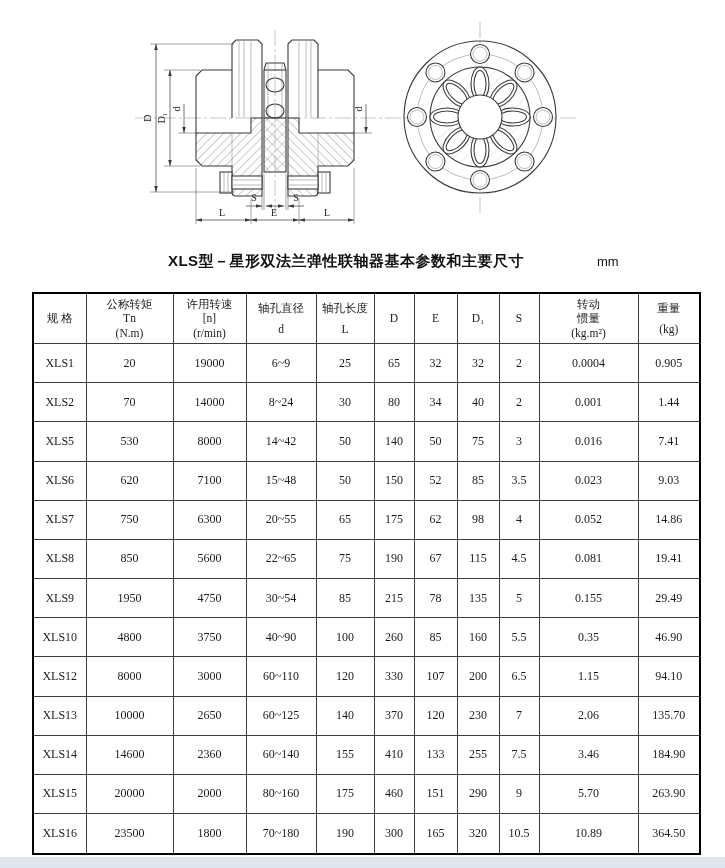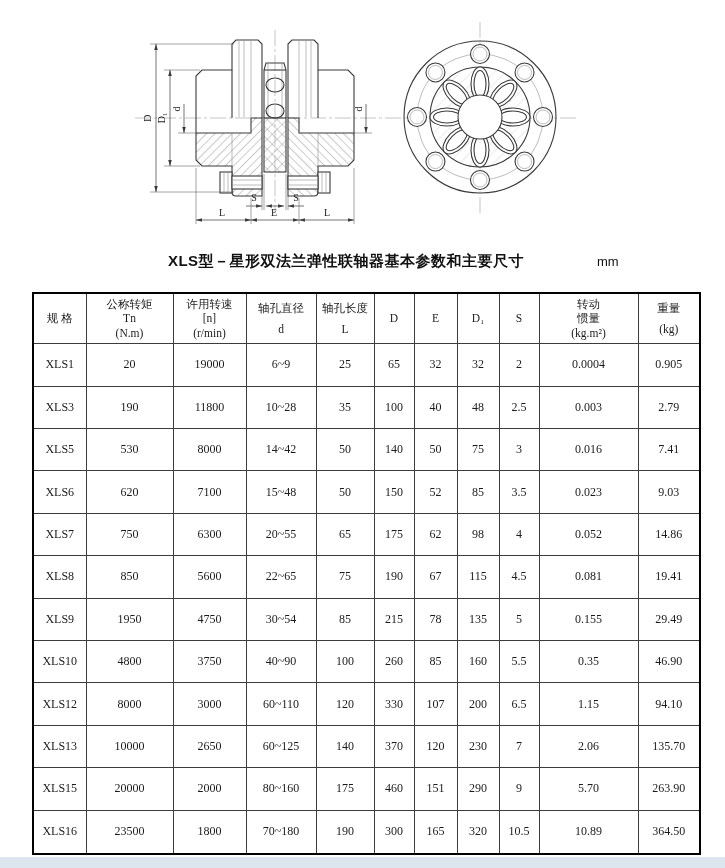--- a/index.html
+++ b/index.html
@@ -277,31 +277,31 @@
           <td>6~9</td>
           <td>25</td>
           <td>65</td>
           <td>32</td>
           <td>32</td>
           <td>2</td>
           <td>0.0004</td>
           <td>0.905</td>
         </tr>
         <tr>
-          <td>XLS3</td>
-          <td>190</td>
-          <td>11800</td>
-          <td>10~28</td>
-          <td>35</td>
-          <td>100</td>
+          <td>XLS2</td>
+          <td>70</td>
+          <td>14000</td>
+          <td>8~24</td>
+          <td>30</td>
+          <td>80</td>
+          <td>34</td>
           <td>40</td>
-          <td>48</td>
-          <td>2.5</td>
-          <td>0.003</td>
-          <td>2.79</td>
+          <td>2</td>
+          <td>0.001</td>
+          <td>1.44</td>
         </tr>
         <tr>
           <td>XLS5</td>
           <td>530</td>
           <td>8000</td>
           <td>14~42</td>
           <td>50</td>
           <td>140</td>
           <td>50</td>
           <td>75</td>
@@ -394,20 +394,33 @@
           <td>60~125</td>
           <td>140</td>
           <td>370</td>
           <td>120</td>
           <td>230</td>
           <td>7</td>
           <td>2.06</td>
           <td>135.70</td>
         </tr>
         <tr>
+          <td>XLS14</td>
+          <td>14600</td>
+          <td>2360</td>
+          <td>60~140</td>
+          <td>155</td>
+          <td>410</td>
+          <td>133</td>
+          <td>255</td>
+          <td>7.5</td>
+          <td>3.46</td>
+          <td>184.90</td>
+        </tr>
+        <tr>
           <td>XLS15</td>
           <td>20000</td>
           <td>2000</td>
           <td>80~160</td>
           <td>175</td>
           <td>460</td>
           <td>151</td>
           <td>290</td>
           <td>9</td>
           <td>5.70</td>

